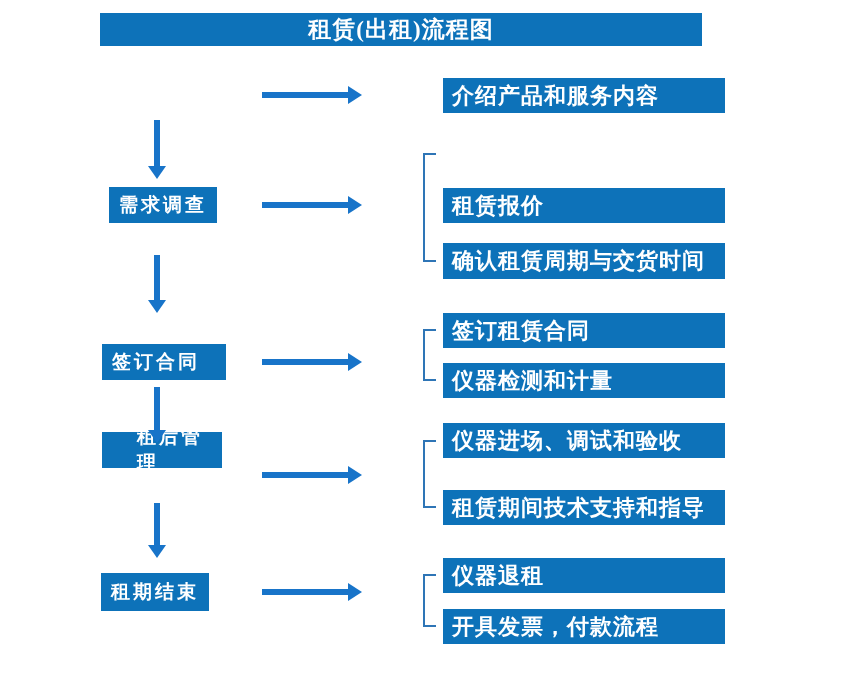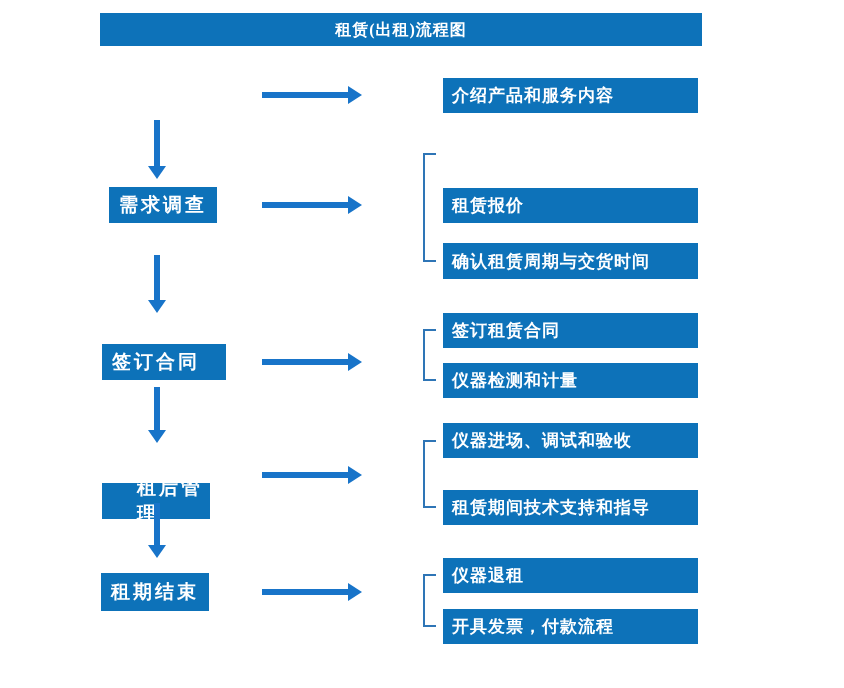--- a/index.html
+++ b/index.html
@@ -10,41 +10,41 @@
   }
   *{margin:0;padding:0;box-sizing:border-box;}
   html,body{background:#ffffff;}
   body{font-family:"Liberation Serif","DejaVu Serif",serif;}
   .canvas{position:relative;width:844px;height:688px;background:#ffffff;overflow:hidden;}
 
   
   .title-bar{
     position:absolute;left:100px;top:13px;width:602px;height:33px;
     background:var(--box-blue);color:var(--text-white);
-    font-size:16px;font-weight:bold;text-align:center;line-height:33px;
+    font-size:23px;font-weight:bold;text-align:center;line-height:33px;
     letter-spacing:1px;
   }
 
   
   .step{
     position:absolute;background:var(--box-blue);color:var(--text-white);
     font-size:19px;font-weight:bold;letter-spacing:3px;
     padding-left:10px;display:flex;align-items:center;
   }
   .s1{left:101px;top:77px;width:125px;height:36px;}
   .s2{left:109px;top:187px;width:108px;height:36px;}
   .s3{left:102px;top:344px;width:124px;height:36px;}
-  .s4{left:102px;top:483px;width:108px;height:36px;padding-left:35px;}
+  .s4{left:102px;top:432px;width:120px;height:36px;padding-left:35px;}
   .s5{left:101px;top:573px;width:108px;height:38px;}
 
   
   .detail{
-    position:absolute;left:443px;width:255px;height:35px;
+    position:absolute;left:443px;width:282px;height:35px;
     background:var(--box-blue);color:var(--text-white);
-    font-size:17px;font-weight:bold;letter-spacing:1px;
+    font-size:22px;font-weight:bold;letter-spacing:1px;
     padding-left:9px;display:flex;align-items:center;
   }
   .r1{top:78px;}
   .r2{top:137px;}
   .r3{top:188px;}
   .r4{top:243px;height:36px;}
   .r5{top:313px;}
   .r6{top:363px;}
   .r7{top:423px;}
   .r8{top:490px;}

